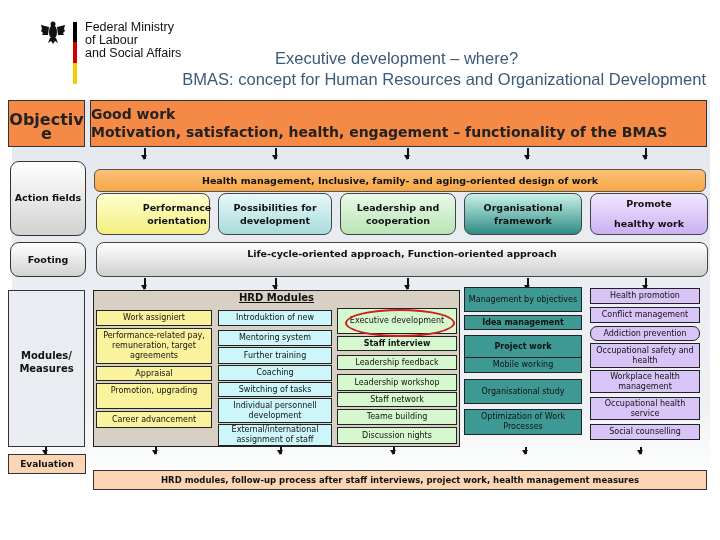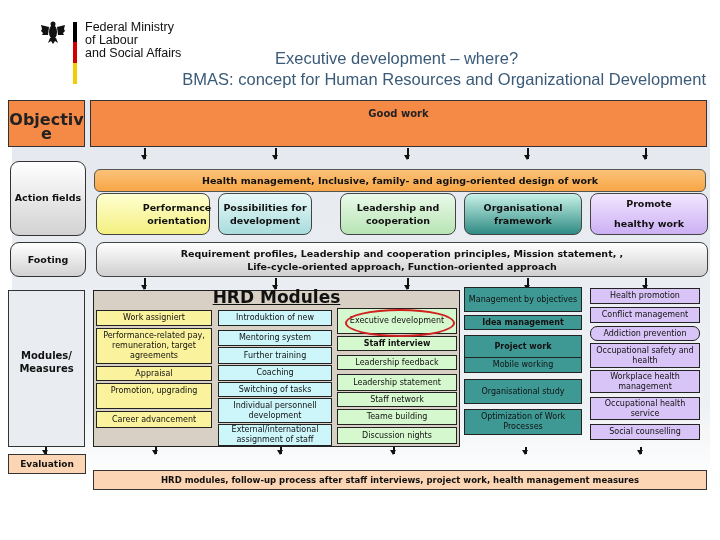--- a/index.html
+++ b/index.html
@@ -15,47 +15,47 @@
   .title { left: 0; width: 720px; font-family: "Liberation Sans", sans-serif; color: #3a5a78; }
   .title1 { top: 49px; font-size: 16.5px; padding-left: 275px; }
   .title2 { top: 70px; font-size: 16.5px; text-align: right; padding-right: 14px; }
 
   
   .panel { left: 12px; top: 100px; width: 698px; height: 380px;
     background: linear-gradient(to bottom, #e4e8ee 0%, #eef1f4 80%, #ffffff 100%); }
 
   .orange { background: #f58a47; border: 1.5px solid #333; }
   .obj-label { left: 8px; top: 100px; width: 77px; height: 47px; font-weight: bold; font-size: 16px; color: #222; text-align: center; padding-top: 12px; line-height: 14px; overflow: hidden; }
-  .good-work { left: 90px; top: 100px; width: 617px; height: 47px; font-weight: bold; font-size: 10px; color: #222; text-align: center; line-height: 18px; padding-top: 4px; }
+  .good-work { left: 90px; top: 100px; width: 617px; height: 47px; font-weight: bold; font-size: 14px; color: #222; line-height: 18px; padding-top: 4px; }
 
   .arrow { width: 1.5px; background: #111; }
   .arrow::after { content: ""; position: absolute; left: -3px; bottom: -1px; border-left: 3.7px solid transparent; border-right: 3.7px solid transparent; border-top: 5px solid #111; }
 
   .health-bar { left: 94px; top: 161px; width: 612px; height: 23px; border-radius: 6px; border: 1px solid #555;
     background: linear-gradient(to bottom, #fbc27a, #f7a645); font-weight: bold; font-size: 9.5px; text-align: center; line-height: 22px; color: #111; margin-top: 8px; }
 
   .side-rounded { border: 1.3px solid #333; border-radius: 9px; background: linear-gradient(to bottom, #ffffff, #d2d2d2); font-weight: bold; font-size: 9.5px; color: #111; text-align: center; }
   .af-label { left: 10px; top: 161px; width: 76px; height: 75px; padding-top: 30px; }
   .footing-label { left: 10px; top: 242px; width: 76px; height: 35px; line-height: 33px; }
 
   .action { top: 193px; height: 42px; border-radius: 8px; border: 1.2px solid #444; font-weight: bold; font-size: 9.5px; text-align: center; display: flex; align-items: center; justify-content: center; line-height: 13px; color: #111; }
   .a1 { left: 96px; width: 114px; background: linear-gradient(to bottom, #ffffd0, #f3ef80); padding-left: 48px; }
-  .a2 { left: 218px; width: 94px; background: linear-gradient(to bottom, #e8f8f8, #a8dcdc); }
+  .a2 { left: 218px; width: 114px; background: linear-gradient(to bottom, #e8f8f8, #a8dcdc); }
   .a3 { left: 340px; width: 116px; background: linear-gradient(to bottom, #eafaea, #b8e4b4); }
   .a4 { left: 464px; width: 118px; background: linear-gradient(to bottom, #c8f2e8, #2f8b84); }
   .a5 { left: 590px; width: 118px; background: linear-gradient(to bottom, #f2e6ff, #ccb0f4); flex-direction: column; line-height: 20px; }
 
   .footing-bar { left: 96px; top: 242px; width: 612px; height: 35px; border: 1.2px solid #444; border-radius: 8px;
     background: linear-gradient(to bottom, #ffffff, #cfcfcf); font-weight: bold; font-size: 9.5px; text-align: center; line-height: 13px; padding-top: 4px; color: #111; }
 
   .mm-label { left: 8px; top: 290px; width: 77px; height: 157px; background: #e9edf1; border: 1px solid #333; font-weight: bold; font-size: 10px; text-align: center; padding-top: 58px; line-height: 13px; color: #111; }
 
   .hrd-panel { left: 93px; top: 290px; width: 237px; height: 157px; background: #d8d0c4; border: 1px solid #222; }
   .hrd-panel-2 { left: 329px; top: 290px; width: 131px; height: 157px; background: #d8d0c4; border: 1px solid #222; border-left: none; }
-  .hrd-title { left: 93px; top: 290px; width: 367px; height: 14px; font-weight: bold; font-size: 17px; text-decoration: underline; text-align: center; color: #111; line-height: 15px; }
+  .hrd-title { left: 93px; top: 290px; width: 367px; height: 14px; font-weight: bold; font-size: 10px; text-decoration: underline; text-align: center; color: #111; line-height: 15px; }
 
   .cell { position: absolute; border: 1px solid #222; font-size: 8px; text-align: center; display: flex; align-items: center; justify-content: center; line-height: 10px; color: #111; }
   .y { background: #faf29c; }
   .c { background: #ccf6fa; }
   .g { background: #d6f8ce; }
   .t { background: #3e9994; color: #111; }
   .p { background: #d8c4f6; }
 
   .ellipse { left: 345px; top: 309px; width: 110px; height: 28px; border: 2.5px solid #d02020; border-radius: 50%; }
 
@@ -81,20 +81,21 @@
   <div>and Social Affairs</div>
 </div>
 <div class="abs title title1">Executive development – where?</div>
 <div class="abs title title2">BMAS: concept for Human Resources and Organizational Development</div>
 
 <div class="abs panel"></div>
 
 <div class="abs orange obj-label">Objectiv e</div>
 <div class="abs orange good-work">
   <div>Good work</div>
+  <div>Motivation, satisfaction, health, engagement – functionality of the BMAS</div>
 </div>
 
 <div class="abs arrow" style="left:144px;top:148px;height:11px;"></div>
 <div class="abs arrow" style="left:275px;top:148px;height:11px;"></div>
 <div class="abs arrow" style="left:407px;top:148px;height:11px;"></div>
 <div class="abs arrow" style="left:527px;top:148px;height:11px;"></div>
 <div class="abs arrow" style="left:645px;top:148px;height:11px;"></div>
 
 <div class="abs health-bar">Health management, Inclusive, family- and aging-oriented design of work</div>
 
@@ -111,21 +112,20 @@
 <div class="abs action a4">
   <div><span>Organisational</span><br><span>framework</span></div>
 </div>
 <div class="abs action a5">
   <div>Promote</div>
   <div>healthy work</div>
 </div>
 
 <div class="abs side-rounded footing-label">Footing</div>
 <div class="abs footing-bar">
-  <div>Requirement profiles, Leadership and cooperation principles, Mission statement, ,</div>
   <div>Life-cycle-oriented approach, Function-oriented approach</div>
 </div>
 
 <div class="abs arrow" style="left:144px;top:278px;height:11px;"></div>
 <div class="abs arrow" style="left:275px;top:278px;height:11px;"></div>
 <div class="abs arrow" style="left:407px;top:278px;height:11px;"></div>
 <div class="abs arrow" style="left:527px;top:278px;height:11px;"></div>
 <div class="abs arrow" style="left:645px;top:278px;height:11px;"></div>
 
 <div class="abs mm-label">
@@ -147,21 +147,21 @@
 <div class="cell c" style="left:218px;top:330px;width:114px;height:16px;">Mentoring system</div>
 <div class="cell c" style="left:218px;top:347px;width:114px;height:17px;">Further training</div>
 <div class="cell c" style="left:218px;top:365px;width:114px;height:16px;">Coaching</div>
 <div class="cell c" style="left:218px;top:382px;width:114px;height:15px;">Switching of tasks</div>
 <div class="cell c" style="left:218px;top:398px;width:114px;height:25px;">Individual personnell development</div>
 <div class="cell c" style="left:218px;top:424px;width:114px;height:22px;">External/international assignment of staff</div>
 
 <div class="cell g" style="left:337px;top:308px;width:120px;height:26px;">Executive development</div>
 <div class="cell g" style="left:337px;top:336px;width:120px;height:15px;font-weight:bold;">Staff interview</div>
 <div class="cell g" style="left:337px;top:355px;width:120px;height:15px;">Leadership feedback</div>
-<div class="cell g" style="left:337px;top:374px;width:120px;height:17px;">Leadership statement</div>
+<div class="cell g" style="left:337px;top:374px;width:120px;height:17px;">Leadership workshop</div>
 <div class="cell g" style="left:337px;top:392px;width:120px;height:15px;">Staff network</div>
 <div class="cell g" style="left:337px;top:409px;width:120px;height:16px;">Teame building</div>
 <div class="cell g" style="left:337px;top:427px;width:120px;height:17px;">Discussion nights</div>
 
 <div class="abs ellipse"></div>
 
 <div class="cell t" style="left:464px;top:287px;width:118px;height:25px;">Management by objectives</div>
 <div class="cell t" style="left:464px;top:315px;width:118px;height:15px;font-weight:bold;">Idea management</div>
 <div class="cell t" style="left:464px;top:335px;width:118px;height:24px;font-weight:bold;">Project work</div>
 <div class="cell t" style="left:464px;top:357px;width:118px;height:16px;">Mobile working</div>

